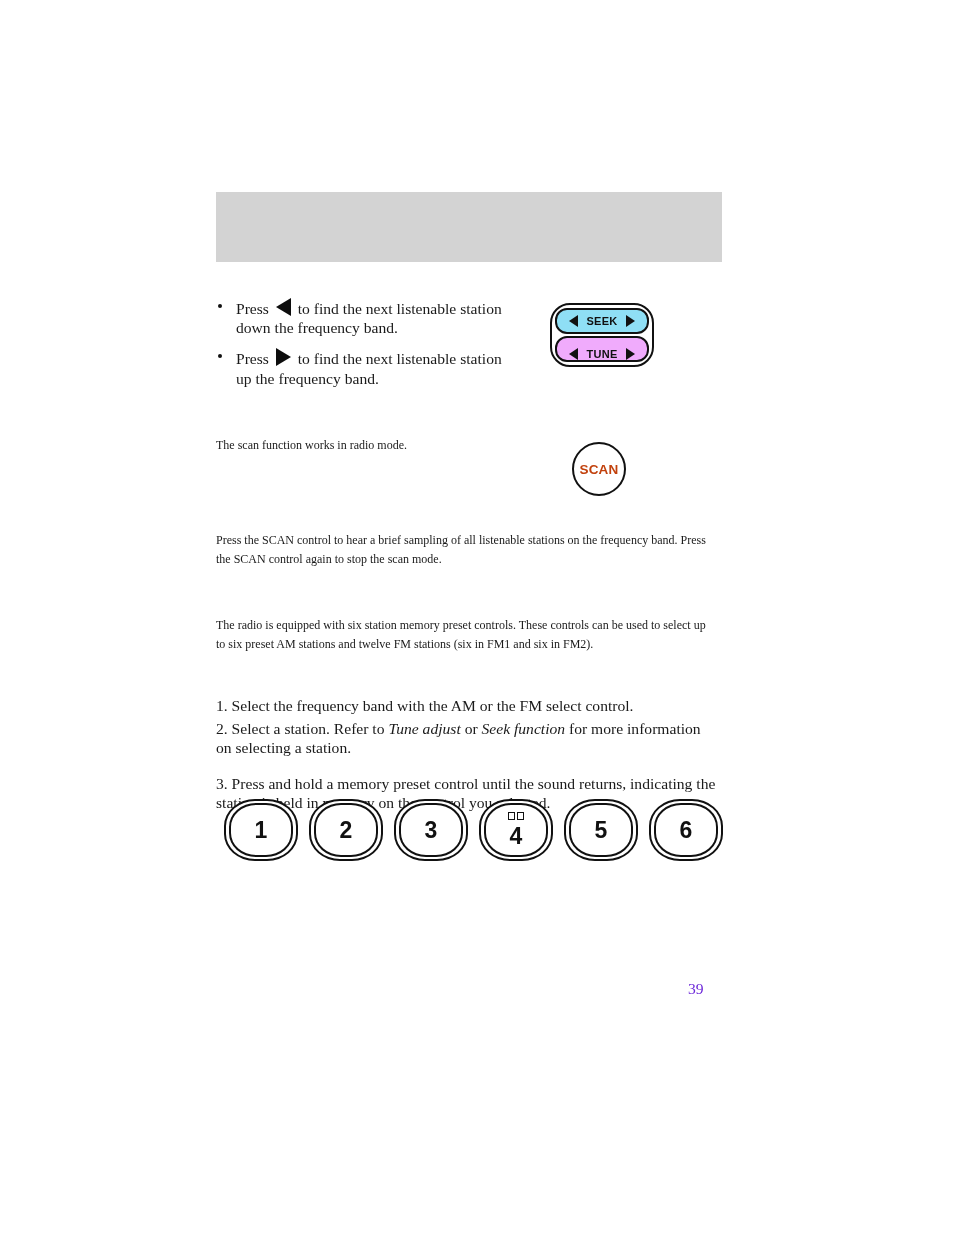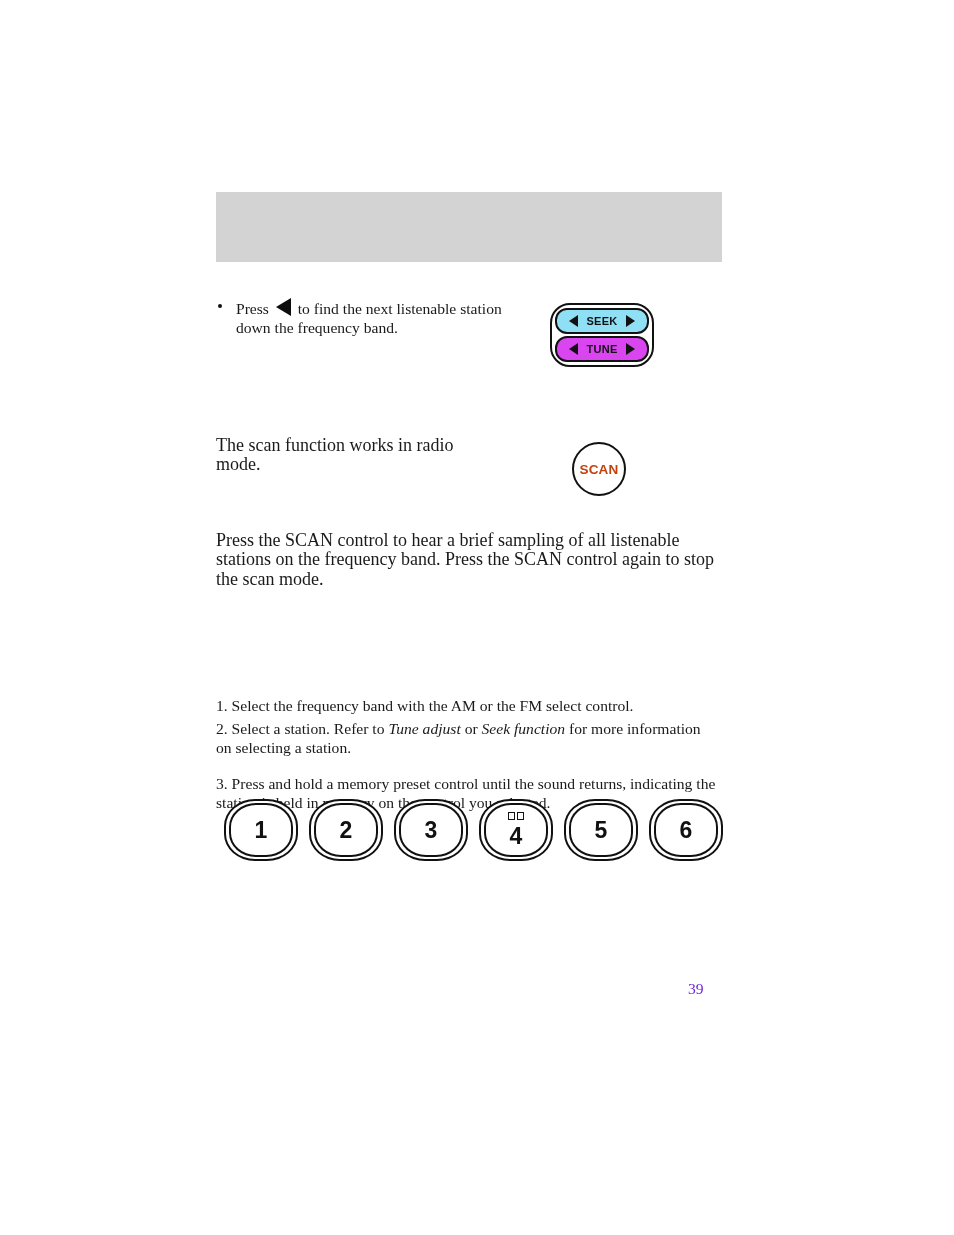--- a/index.html
+++ b/index.html
@@ -67,21 +67,21 @@
     border-right: 15px solid #0d0d0d;
   }
   .tri-right {
     border-top: 9px solid transparent;
     border-bottom: 9px solid transparent;
     border-left: 15px solid #0d0d0d;
   }
 
   .para {
     position: absolute;
-    font-size: 18px;
+    font-size: 12px;
     line-height: 19.4px;
   }
   .para.scan-note { left: 216px; top: 436px; width: 250px; }
   .para.scan-body { left: 216px; top: 531px; width: 500px; }
   .para.preset-intro { left: 216px; top: 616px; width: 500px; }
 
   .step {
     position: absolute;
     left: 216px;
     font-size: 15.6px;
@@ -115,21 +115,22 @@
     display: flex;
     align-items: center;
     justify-content: space-between;
     padding: 0 12px;
   }
   .st-row.seek {
     background: #8fdff5;
     margin-bottom: 2px;
   }
   .st-row.tune {
-    background: #d946ef;
+    background: #f0abfc;
+    align-items: flex-end;
   }
   .st-label {
     font-family: "Liberation Sans", sans-serif;
     font-size: 11px;
     font-weight: 700;
     letter-spacing: 0.3px;
     color: #111;
   }
   .st-arrow-l {
     width: 0; height: 0;
@@ -247,20 +248,26 @@
 
   <div class="bullet-list">
 
     <div class="bullet-item">
       <span class="bullet-dot"></span>
       <span>Press</span>
       <span class="tri-left"></span>
       <span>to find the next listenable station down the frequency band.</span>
     </div>
 
+    <div class="bullet-item">
+      <span class="bullet-dot"></span>
+      <span>Press</span>
+      <span class="tri-right"></span>
+      <span>to find the next listenable station up the frequency band.</span>
+    </div>
 
   </div>
 
   <div class="seektune">
     <div class="st-row seek">
       <span class="st-arrow-l"></span>
       <span class="st-label">SEEK</span>
       <span class="st-arrow-r"></span>
     </div>
     <div class="st-row tune">
@@ -269,20 +276,21 @@
       <span class="st-arrow-r"></span>
     </div>
   </div>
 
   <div class="para scan-note">The scan function works in radio mode.</div>
 
   <div class="scan-btn">SCAN</div>
 
   <div class="para scan-body">Press the SCAN control to hear a brief sampling of all listenable stations on the frequency band. Press the SCAN control again to stop the scan mode.</div>
 
+  <div class="para preset-intro">The radio is equipped with six station memory preset controls. These controls can be used to select up to six preset AM stations and twelve FM stations (six in FM1 and six in FM2).</div>
 
   <div class="step step-1">
     <span>1.</span>
     <span>Select the frequency band with the AM or the FM select control.</span>
   </div>
 
   <div class="step step-2">
     <span>2.</span>
     <span>Select a station. Refer to </span><span class="it">Tune adjust</span><span> or </span><span class="it">Seek function</span><span> for more information on selecting a station.</span>
   </div>

